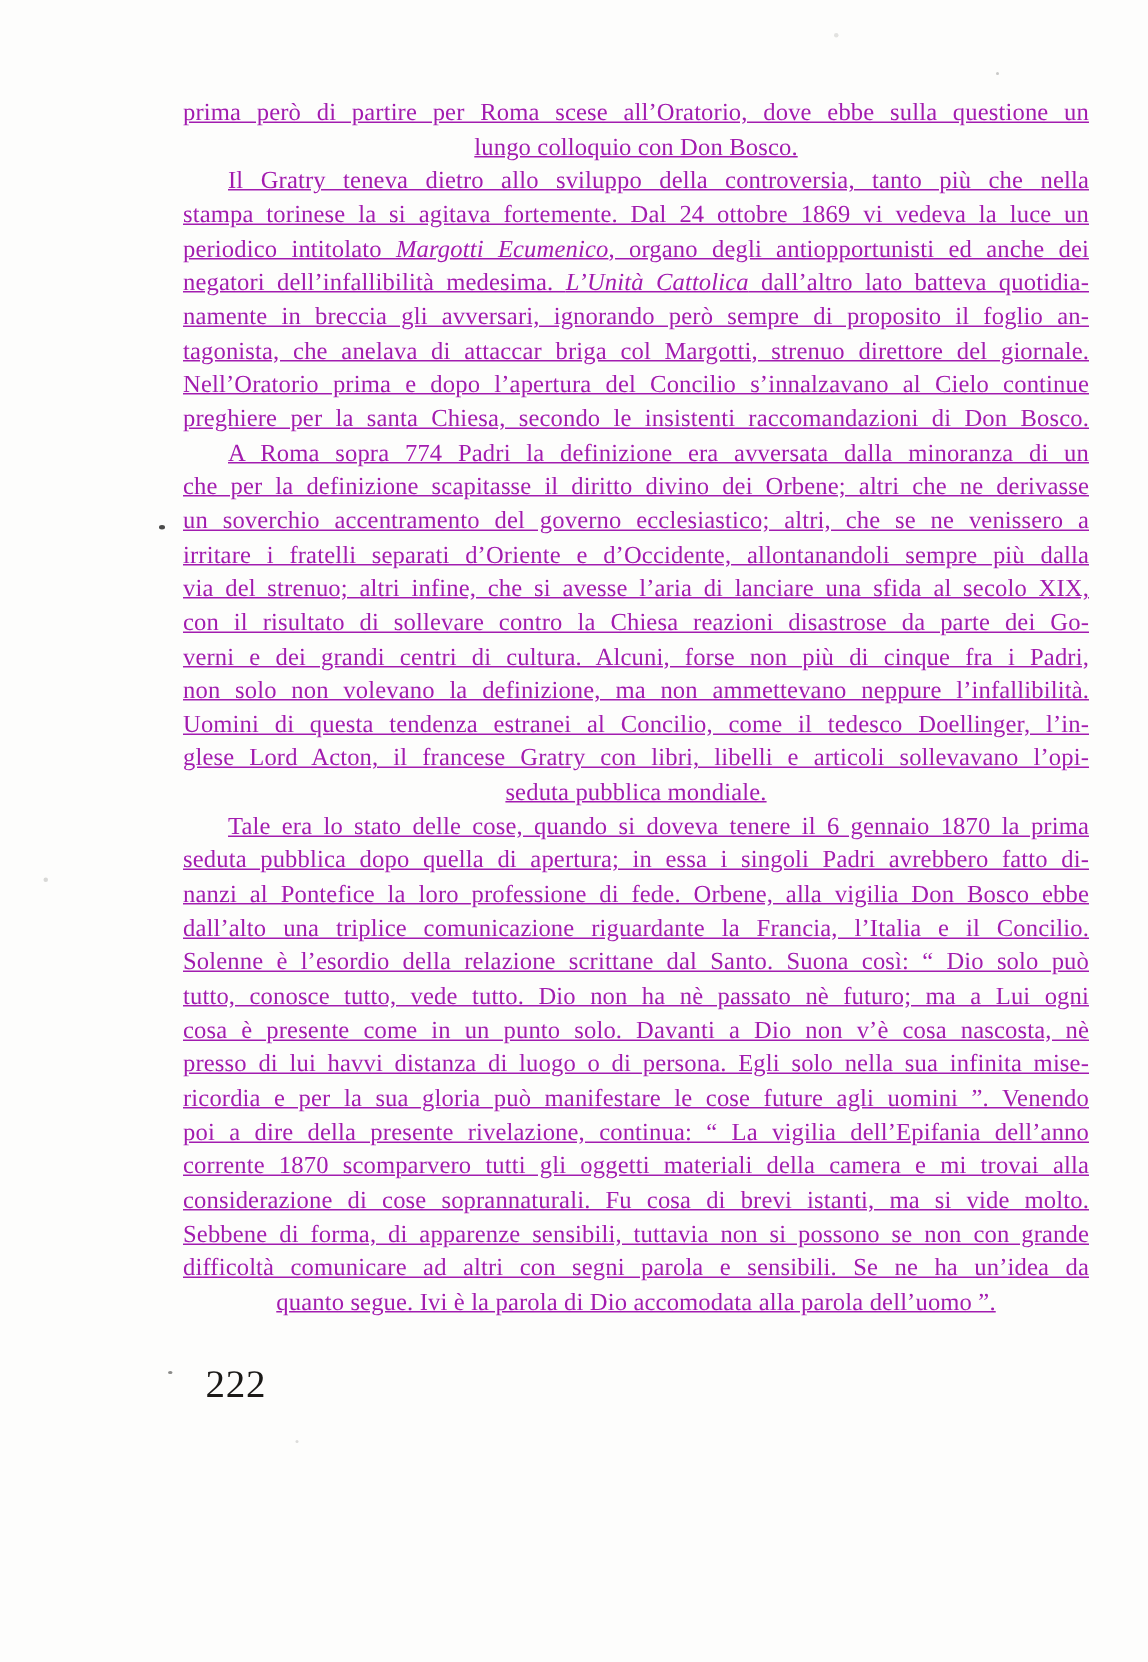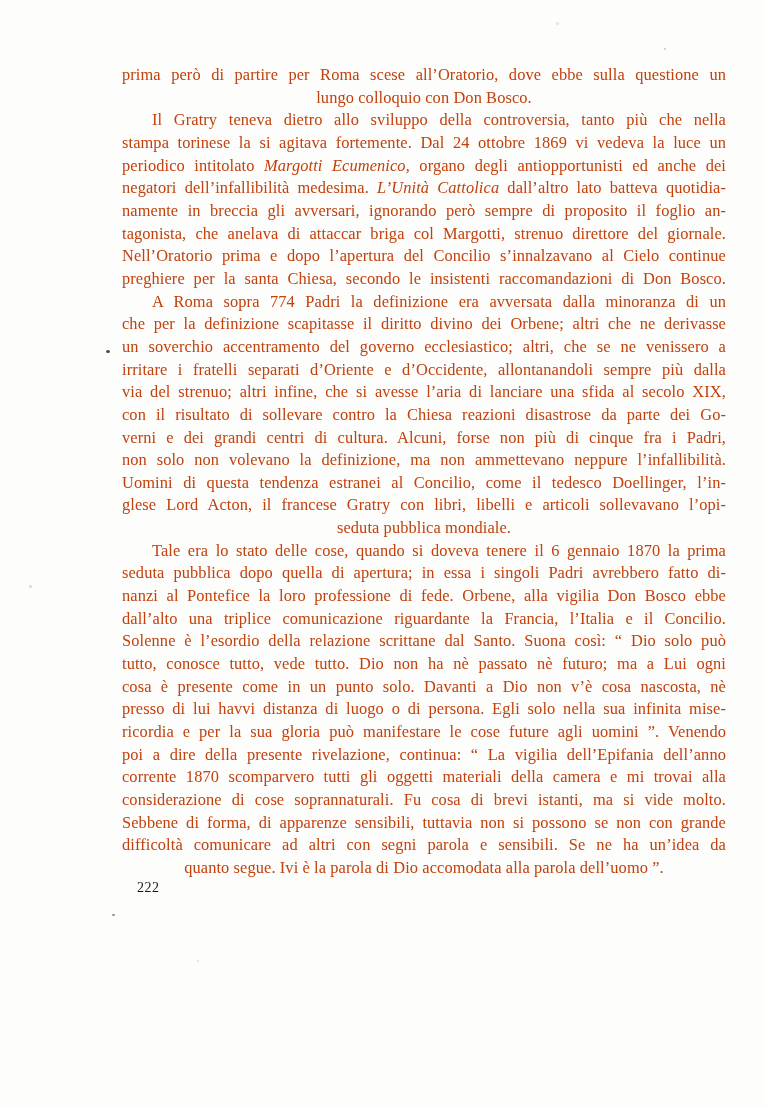--- a/index.html
+++ b/index.html
@@ -17,42 +17,43 @@
     height: 1108px;
     background: #fdfdfc;
   }
   .text-block {
     position: absolute;
     left: 122px;
     top: 64px;
     width: 604px;
     font-size: 16.4px;
     line-height: 22.65px;
-    color: #c2410c;
+    color: #a21caf;
     letter-spacing: 0.1px;
+    text-decoration: underline;
   }
   .line {
     text-align: center;
     white-space: normal;
   }
   .line.justify {
     text-align: justify;
     text-align-last: justify;
   }
   .line.indent {
     text-indent: 30px;
   }
   .italic {
     font-style: italic;
   }
   .page-number {
     position: absolute;
     left: 137px;
-    top: 880px;
-    font-size: 14px;
+    top: 908px;
+    font-size: 26px;
     color: #1b1917;
     letter-spacing: 0.5px;
   }
   .speck {
     position: absolute;
     border-radius: 50%;
   }
   .speck.s1 { left: 106px; top: 350px; width: 4px; height: 3px; background: #4a4a4a; }
   .speck.s2 { left: 29px;  top: 585px; width: 3px; height: 3px; background: #d8d8d6; }
   .speck.s3 { left: 556px; top: 22px;  width: 3px; height: 3px; background: #e2e2e0; }

